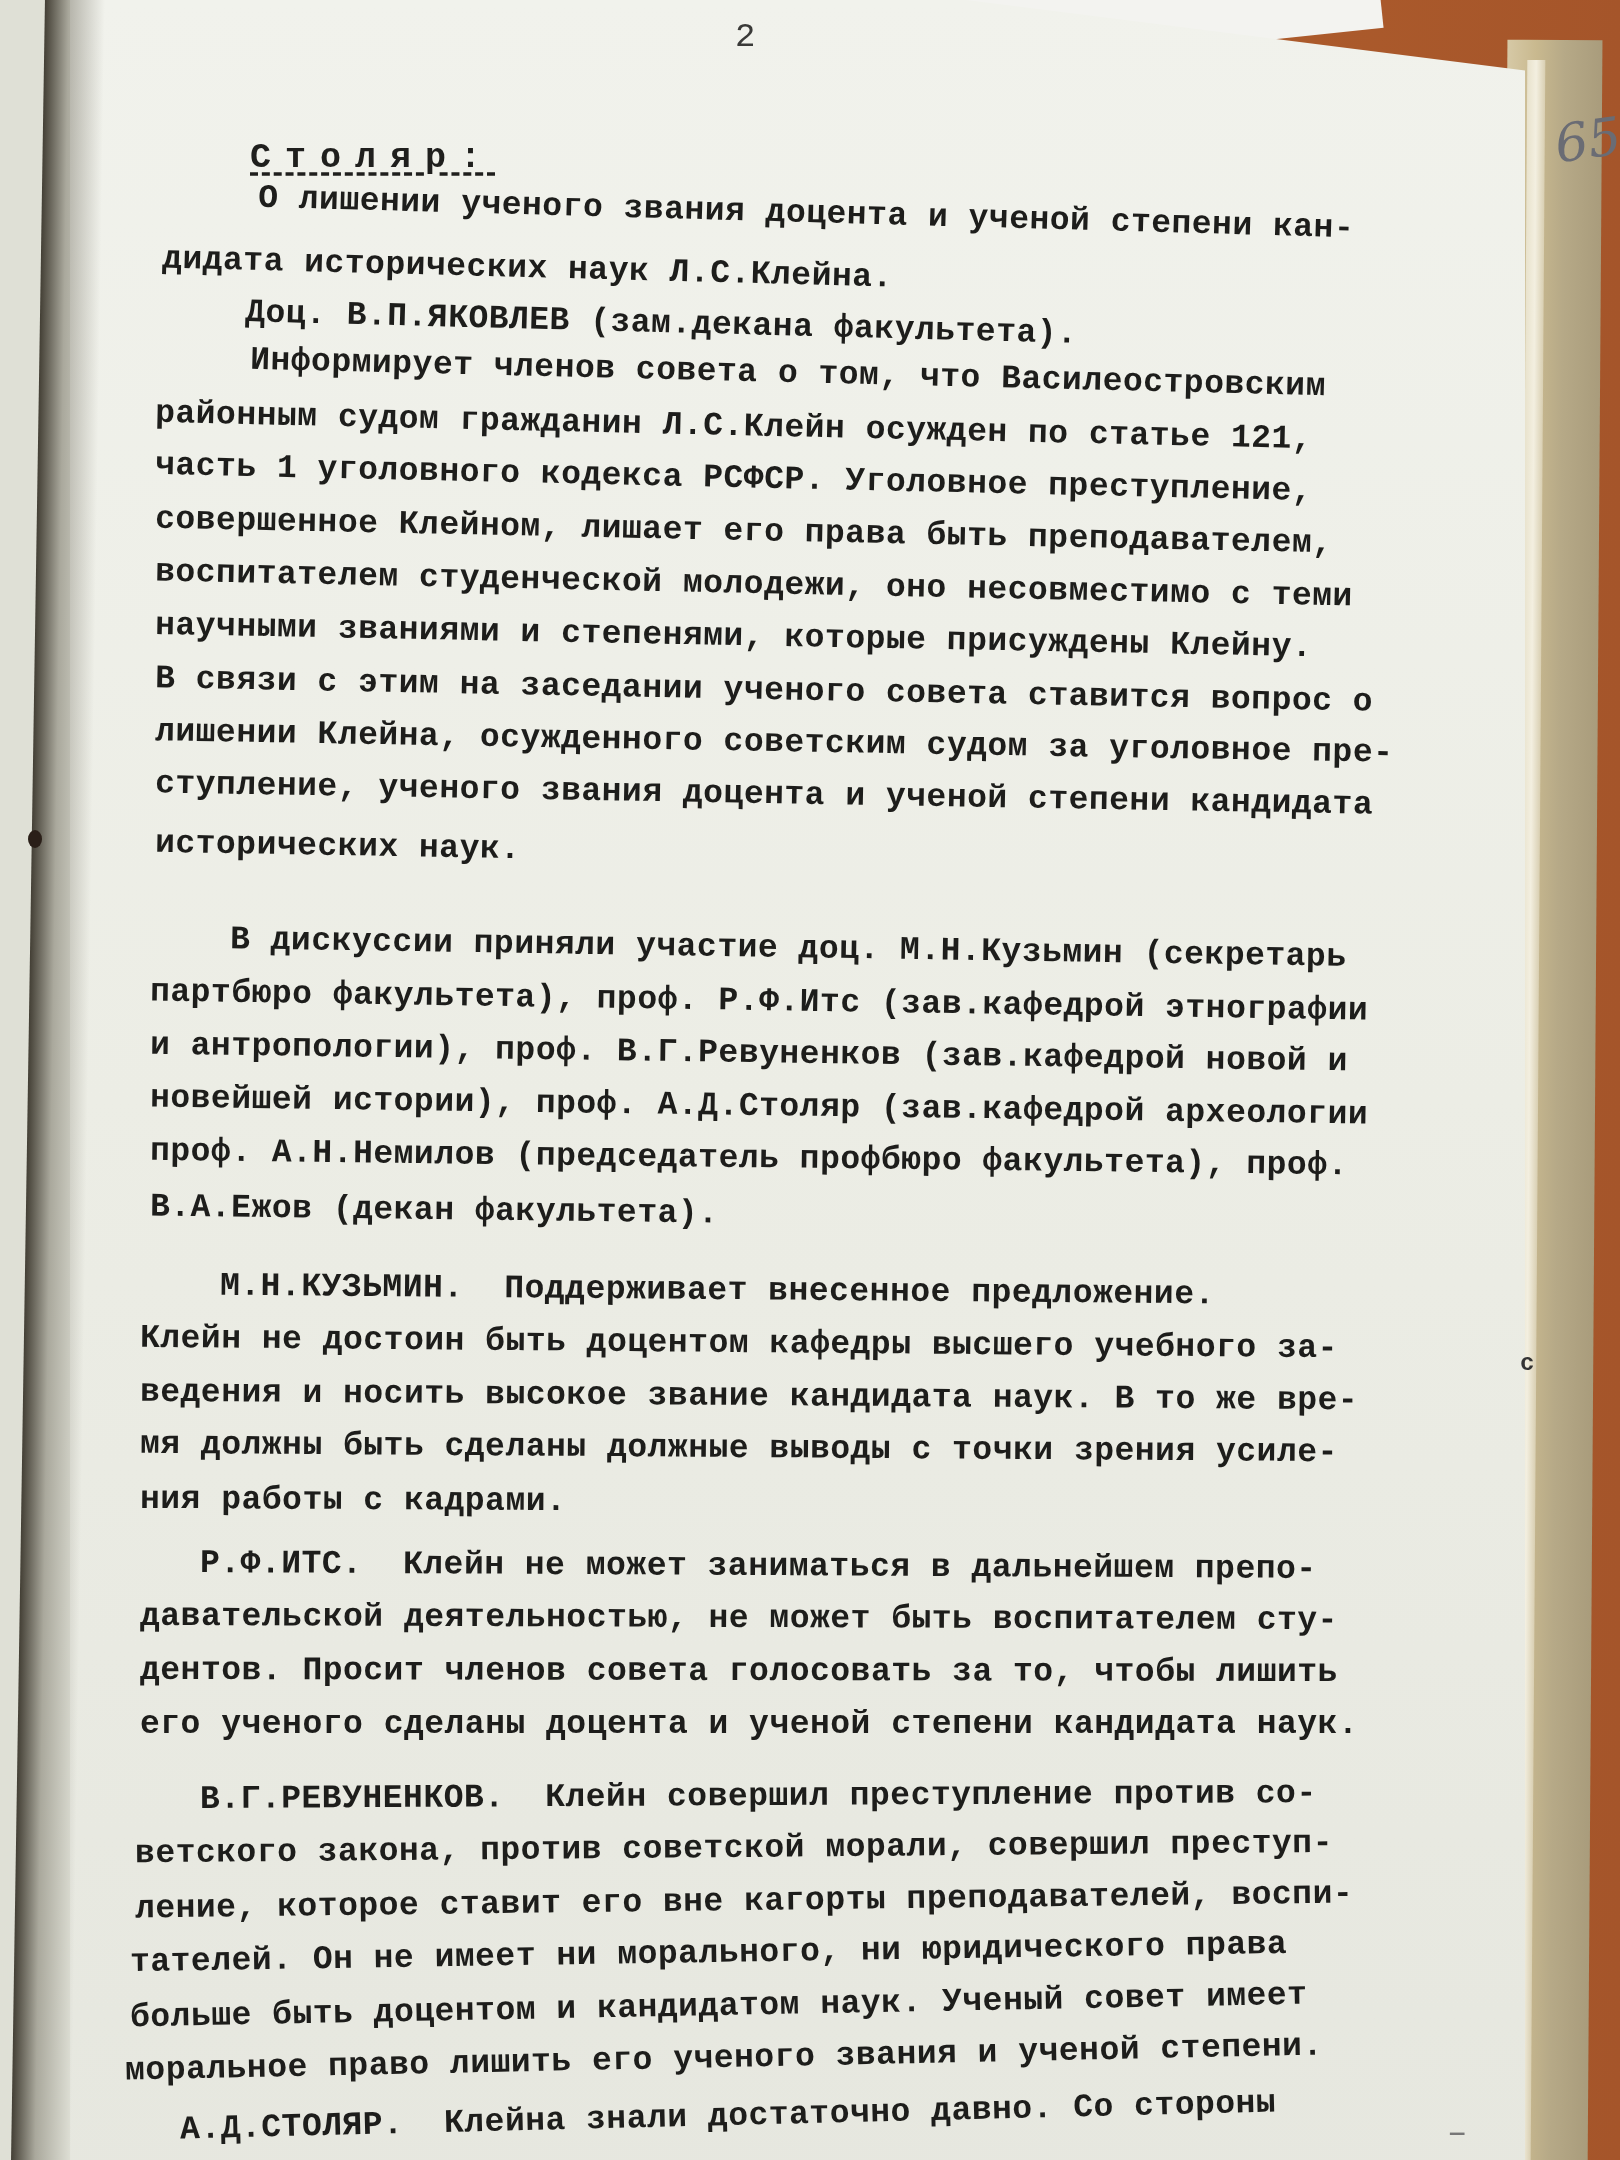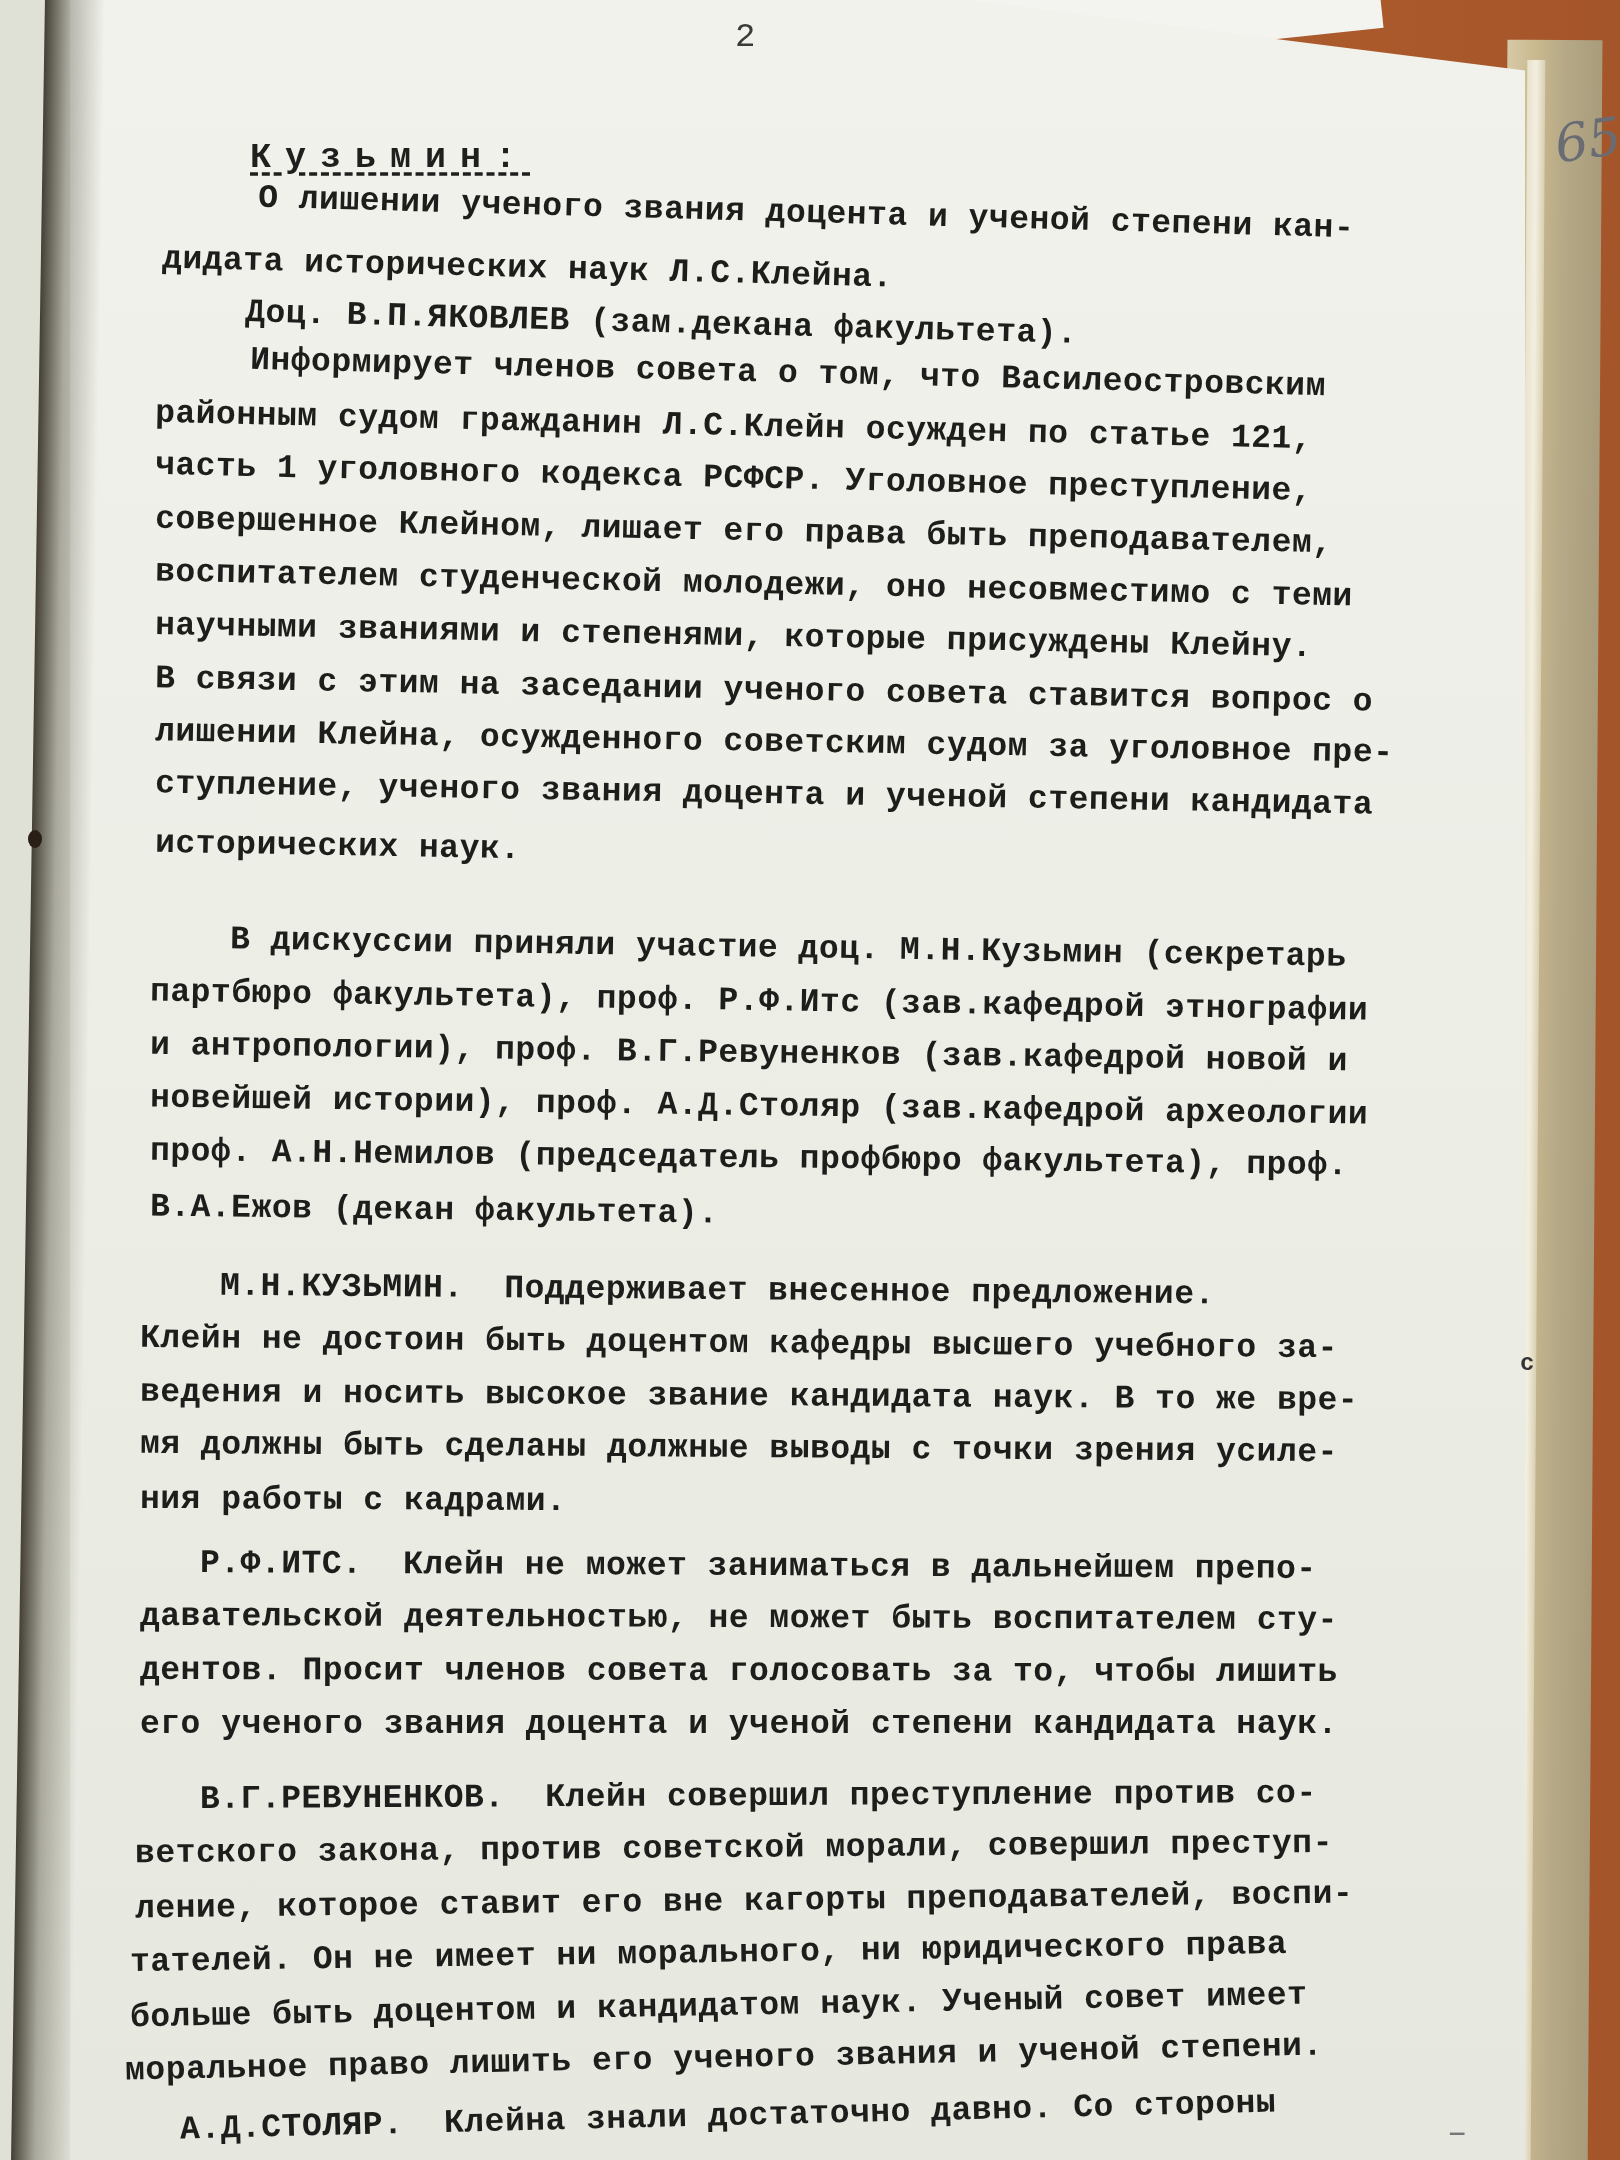--- a/index.html
+++ b/index.html
@@ -77,21 +77,21 @@
 <div class="page-edge"></div>
 <div class="top-flap"></div>
 <div class="paper"></div>
 <div class="left-sheet"></div>
 <div class="left-shadow"></div>
 <div class="binder-dot"></div>
 
 <div class="sheet" id="sheet">
   <div class="page-num">2</div>
   <div class="folio">65</div>
-  <div class="heading">Кузьмин:</div>
+  <div class="heading">Столяр:</div>
 
   <div class="line" style="left:108px;top:195px;transform:rotate(1.6deg)">О лишении ученого звания доцента и ученой степени кан-</div>
   <div class="line" style="left:12px;top:250px;transform:rotate(1.5deg)">дидата исторических наук Л.С.Клейна.</div>
 
   <div class="line" style="left:95px;top:305px;transform:rotate(1.5deg)">Доц. В.П.ЯКОВЛЕВ (зам.декана факультета).</div>
   <div class="line" style="left:100px;top:355px;transform:rotate(1.4deg)">Информирует членов совета о том, что Василеостровским</div>
   <div class="line" style="left:5px;top:408px;transform:rotate(1.3deg)">районным судом гражданин Л.С.Клейн осужден по статье 121,</div>
   <div class="line" style="left:5px;top:460px;transform:rotate(1.3deg)">часть 1 уголовного кодекса РСФСР. Уголовное преступление,</div>
   <div class="line" style="left:5px;top:513px;transform:rotate(1.2deg)">совершенное Клейном, лишает его права быть преподавателем,</div>
   <div class="line" style="left:5px;top:566px;transform:rotate(1.2deg)">воспитателем студенческой молодежи, оно несовместимо с теми</div>
@@ -110,21 +110,21 @@
 
   <div class="line" style="left:70px;top:1272px;transform:rotate(0.5deg)">М.Н.КУЗЬМИН.  Поддерживает внесенное предложение.</div>
   <div class="line" style="left:-10px;top:1325px;transform:rotate(0.5deg)">Клейн не достоин быть доцентом кафедры высшего учебного за-</div>
   <div class="line" style="left:-10px;top:1378px;transform:rotate(0.4deg)">ведения и носить высокое звание кандидата наук. В то же вре-</div>
   <div class="line" style="left:-10px;top:1430px;transform:rotate(0.4deg)">мя должны быть сделаны должные выводы с точки зрения усиле-</div>
   <div class="line" style="left:-10px;top:1482px;transform:rotate(0.3deg)">ния работы с кадрами.</div>
 
   <div class="line" style="left:50px;top:1548px;transform:rotate(0.3deg)">Р.Ф.ИТС.  Клейн не может заниматься в дальнейшем препо-</div>
   <div class="line" style="left:-10px;top:1600px;transform:rotate(0.2deg)">давательской деятельностью, не может быть воспитателем сту-</div>
   <div class="line" style="left:-10px;top:1653px;transform:rotate(0.1deg)">дентов. Просит членов совета голосовать за то, чтобы лишить</div>
-  <div class="line" style="left:-10px;top:1706px;transform:rotate(0deg)">его ученого звания доцента и ученой степени кандидата наук.</div>
+  <div class="line" style="left:-10px;top:1706px;transform:rotate(0deg)">его ученого сделаны доцента и ученой степени кандидата наук.</div>
 
   <div class="line" style="left:50px;top:1778px;transform:rotate(-0.3deg)">В.Г.РЕВУНЕНКОВ.  Клейн совершил преступление против со-</div>
   <div class="line" style="left:-15px;top:1830px;transform:rotate(-0.5deg)">ветского закона, против советской морали, совершил преступ-</div>
   <div class="line" style="left:-15px;top:1883px;transform:rotate(-0.7deg)">ление, которое ставит его вне кагорты преподавателей, воспи-</div>
   <div class="line" style="left:-20px;top:1935px;transform:rotate(-0.9deg)">тателей. Он не имеет ни морального, ни юридического права</div>
   <div class="line" style="left:-20px;top:1988px;transform:rotate(-1.1deg)">больше быть доцентом и кандидатом наук. Ученый совет имеет</div>
   <div class="line" style="left:-25px;top:2040px;transform:rotate(-1.2deg)">моральное право лишить его ученого звания и ученой степени.</div>
 
   <div class="line" style="left:30px;top:2098px;transform:rotate(-1.4deg)">А.Д.СТОЛЯР.  Клейна знали достаточно давно. Со стороны</div>
 

